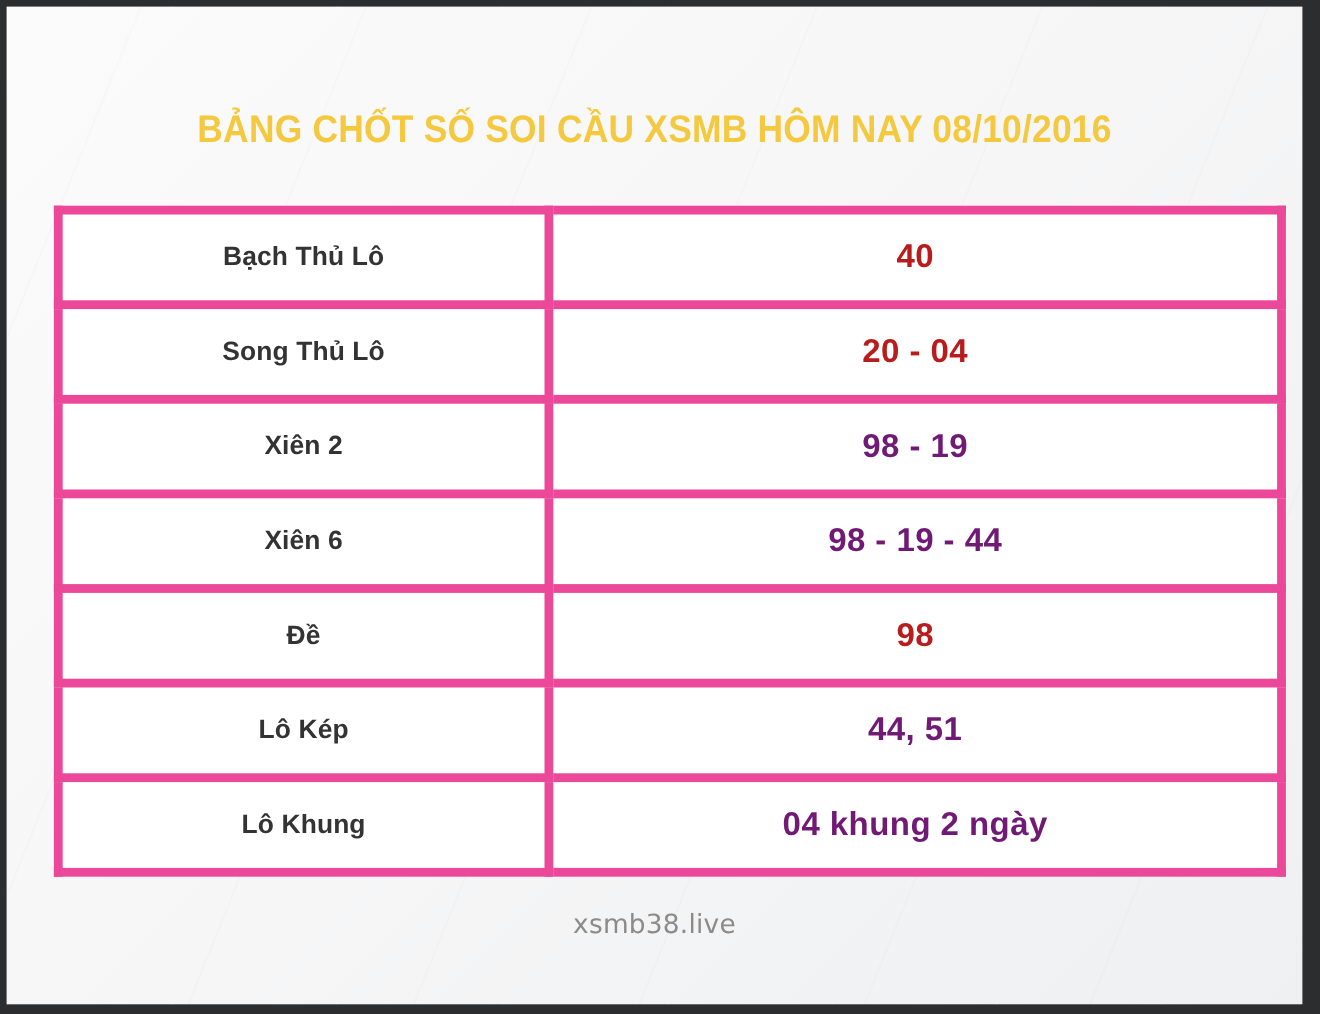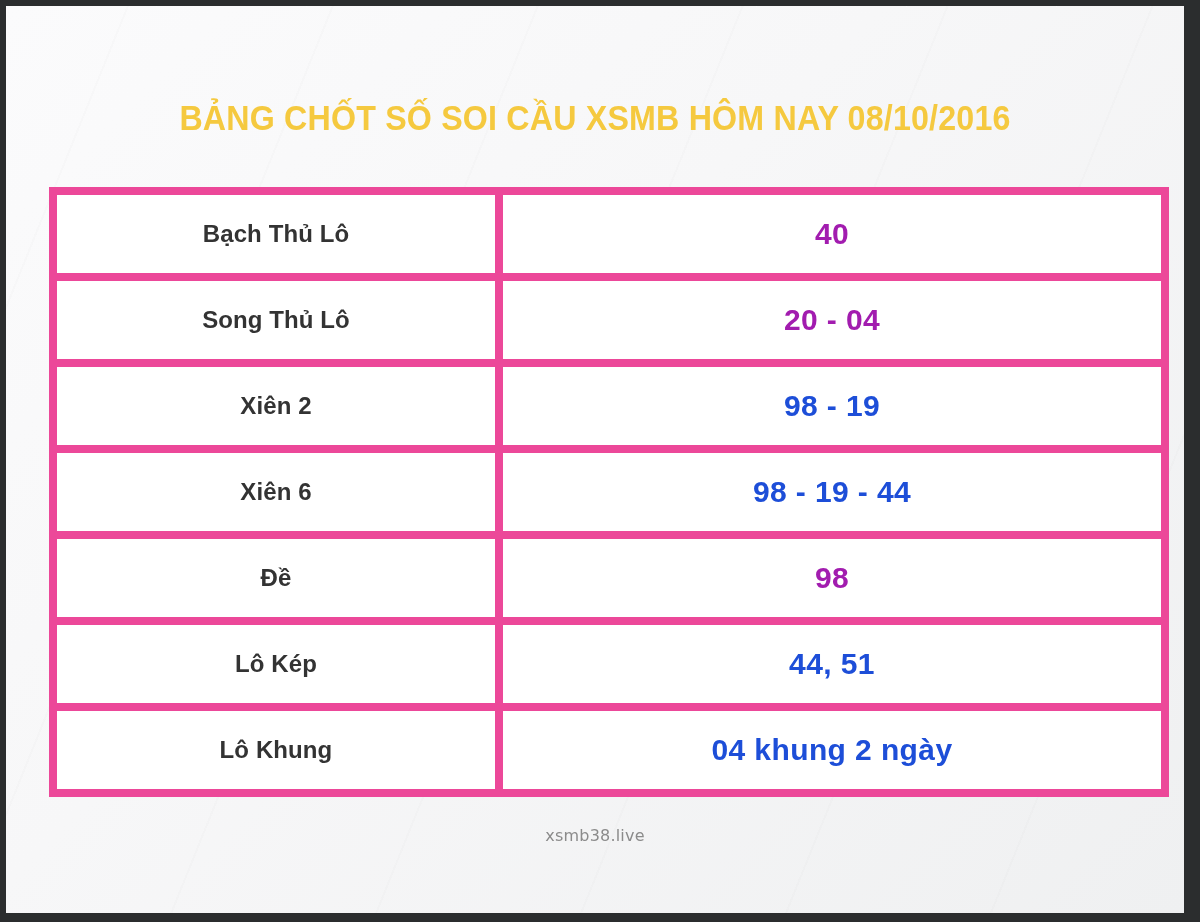--- a/index.html
+++ b/index.html
@@ -100,37 +100,37 @@
     font-size: 24px;
     font-weight: 700;
     color: #333333;
     letter-spacing: 0.1px;
   }
 
   td.value-cell {
     width: 666px;
     font-size: 30px;
     font-weight: 700;
-    color: #1d4ed8;
+    color: #701a75;
     letter-spacing: 0.4px;
   }
 
   td.value-cell.highlight {
-    color: #a21caf;
+    color: #b91c1c;
   }
 
   
   #footer {
     position: absolute;
     left: 0;
     right: 0;
     top: 820px;
     text-align: center;
     font-family: "DejaVu Sans", sans-serif;
-    font-size: 16px;
+    font-size: 24px;
     font-weight: 400;
     color: #8b8b8b;
     letter-spacing: 0.2px;
   }
 </style>
 </head>
 <body>
 
 <div id="page-frame">
   <div id="canvas">

